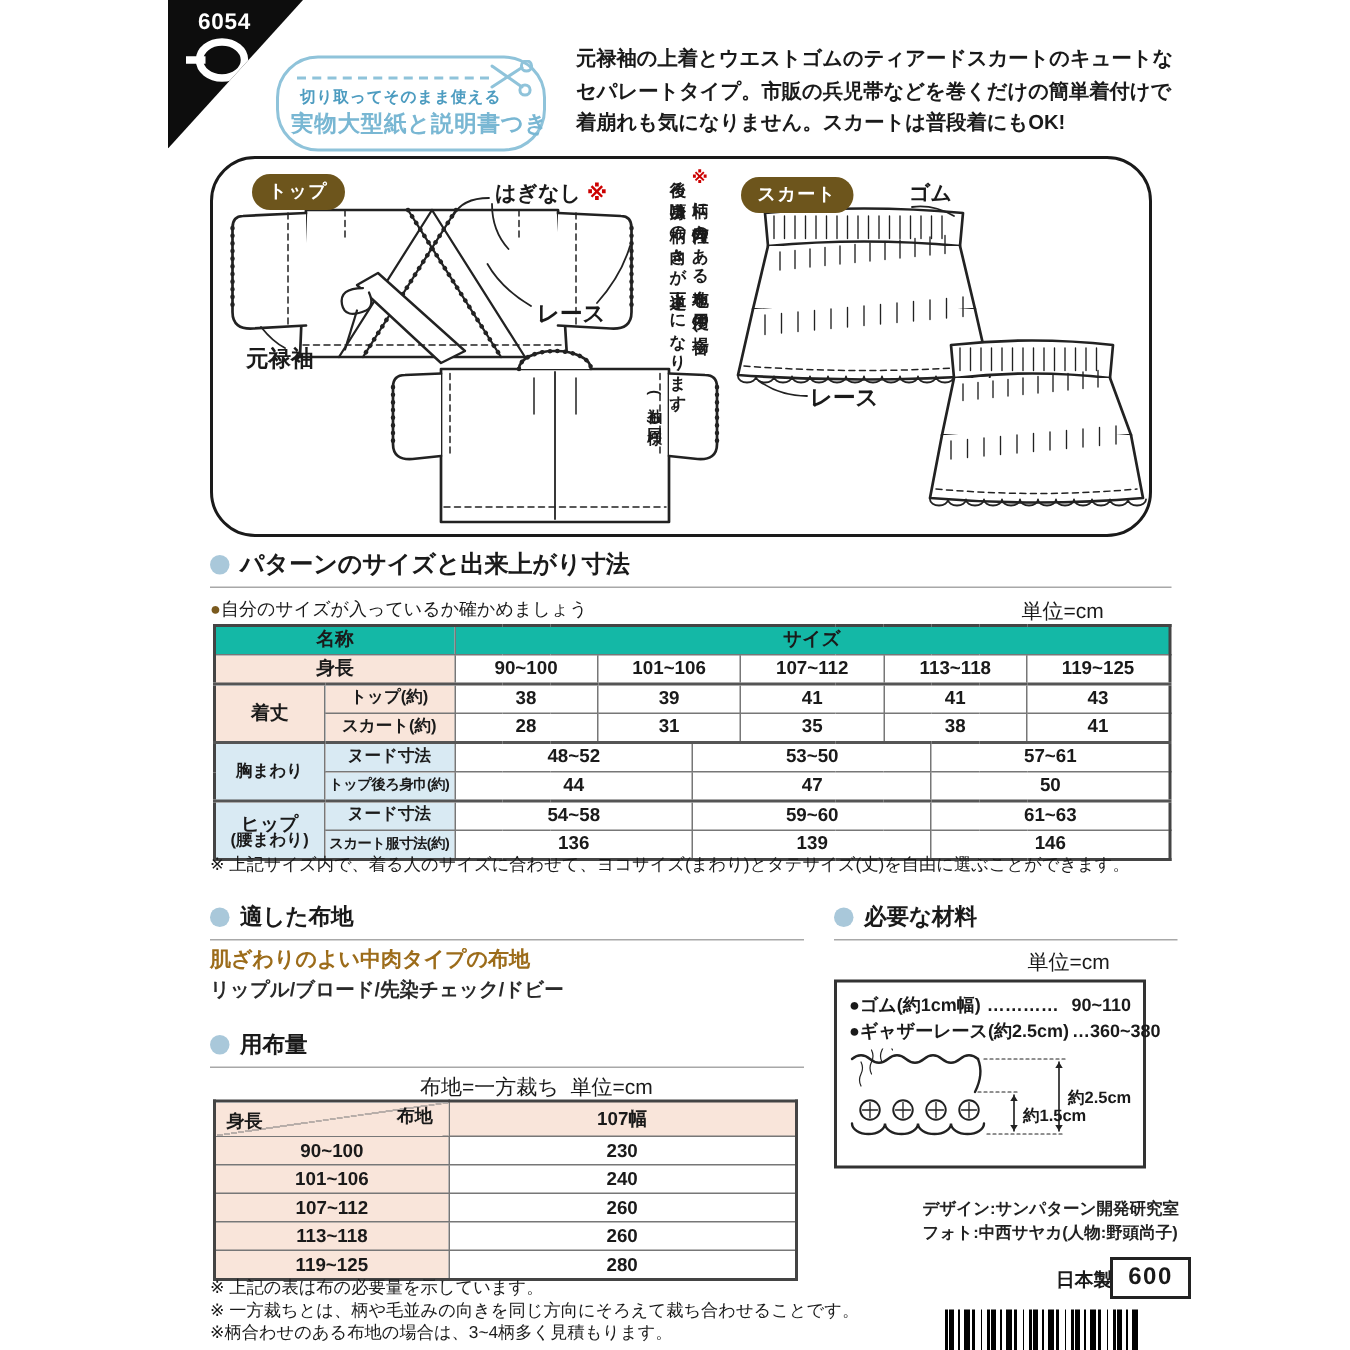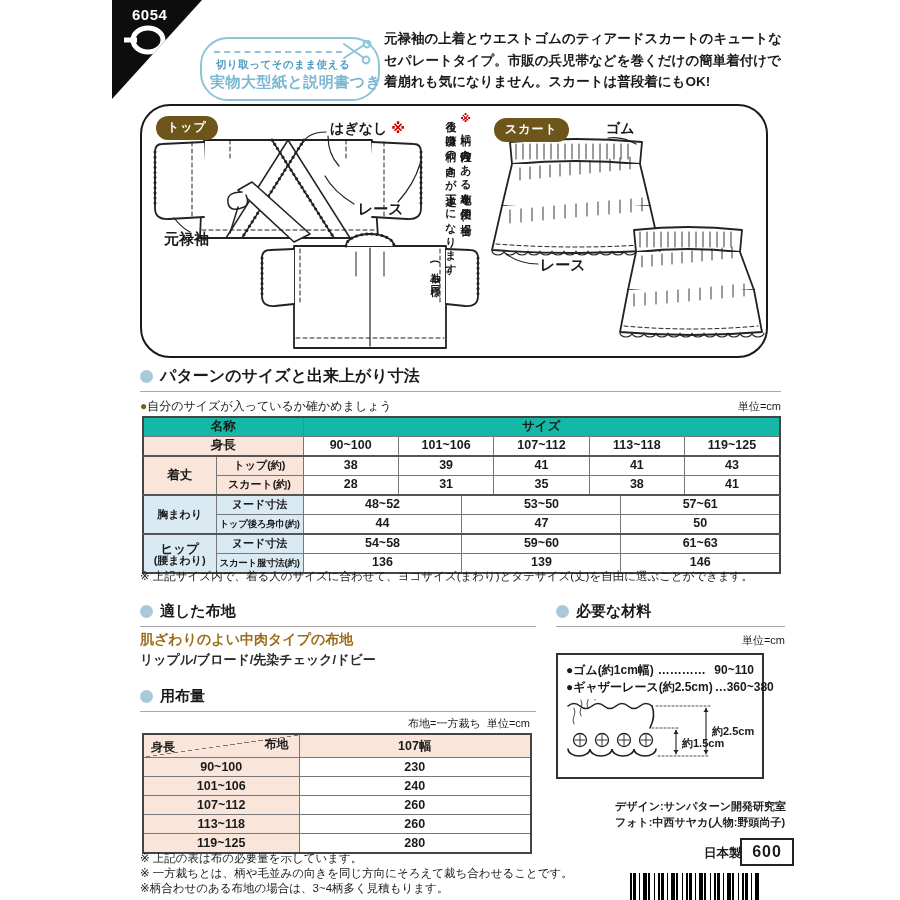--- a/index.html
+++ b/index.html
@@ -7,21 +7,21 @@
         font-family:"Liberation Sans","DejaVu Sans",sans-serif;color:#1a1a1a;}
   .abs{position:absolute;}
 
   
   #corner{left:112px;top:0;width:90px;height:99px;background:#0d0d0d;
           clip-path:polygon(0 0,100% 0,0 100%);}
   #corner .num{position:absolute;left:20px;top:6px;color:#fff;font-weight:bold;font-size:15px;letter-spacing:.5px;}
   #corner svg{position:absolute;left:12px;top:23px;}
 
   
-  #cutbox{left:200px;top:37px;width:176px;height:60px;border:2px solid #8fc3da;border-radius:28px;background:#fff;}
+  #cutbox{left:184px;top:37px;width:176px;height:60px;border:2px solid #8fc3da;border-radius:28px;background:#fff;}
   #cutbox .dash{position:absolute;left:12px;top:12px;width:128px;border-top:2px dashed #8fc3da;}
   #cutbox .l1{position:absolute;left:14px;top:19px;font-size:10.5px;font-weight:bold;color:#4d9cc0;letter-spacing:.5px;}
   #cutbox .l2{position:absolute;left:8px;top:34px;font-size:15px;font-weight:bold;color:#79b7d3;letter-spacing:.5px;white-space:nowrap;}
   #cutbox svg{position:absolute;right:6px;top:1px;}
 
   
   #intro{left:384px;top:28px;width:404px;font-size:13.5px;font-weight:bold;line-height:21.5px;}
 
   
   #panel{left:140px;top:104px;width:624px;height:250px;border:2.5px solid #1a1a1a;border-radius:30px;background:#fff;}
@@ -31,21 +31,21 @@
   .red{color:#cc0000;}
   #vnote{position:absolute;left:286px;top:6px;height:240px;writing-mode:vertical-rl;
          font-size:11px;font-weight:bold;letter-spacing:1px;line-height:15px;}
   #vnote .col{display:block;}
   #vnote .col3{padding-top:148px;font-size:10px;}
 
   
   .sec-head{position:absolute;display:flex;align-items:center;gap:7px;font-weight:bold;}
   .sec-dot{width:13px;height:13px;border-radius:50%;background:#a9c8da;flex:0 0 auto;}
   .rule{position:absolute;height:1px;background:#a8a8a8;}
-  .unit{position:absolute;font-size:11px;text-align:right;}
+  .unit{position:absolute;font-size:14px;text-align:left;}
   .bullet-brown{color:#7a5a1e;}
 
   
   #sizetable{left:142px;top:416px;}
   table.st{border-collapse:collapse;table-layout:fixed;width:637px;font-size:12.5px;font-weight:bold;
            text-align:center;border:2px solid #444;}
   table.st td{border:1px solid #777;padding:0;height:18px;line-height:1.05;background:#fff;
               overflow:hidden;white-space:nowrap;}
   table.st tr.gray td{background:#14b8a6;}
   table.st td.pink{background:#f9e5da;}
@@ -175,21 +175,21 @@
         <path d="M478,227 a6,4 0 0 0 12,0 a6,4 0 0 0 12,0 a6,4 0 0 0 12,0 a6,4 0 0 0 12,0 a6,4 0 0 0 12,0 a6,4 0 0 0 12,0 a6,4 0 0 0 12,0 a6,4 0 0 0 12,0 a6,4 0 0 0 12,0 a6,4 0 0 0 12,0 a6,4 0 0 0 12,0 a6,4 0 0 0 12,0" stroke-width="1.2"></path>
 
         <path d="M184,26 Q166,26 160,38 M186,30 Q186,48 197,60" stroke-width="1.2"></path>
         <path d="M212,98 Q192,86 183,70 M256,96 Q272,78 278,58" stroke-width="1.2"></path>
         <path d="M48,126 Q40,122 32,112" stroke-width="1.2"></path>
         <path d="M466,32 Q480,30 494,38" stroke-width="1.2"></path>
         <path d="M396,158 Q378,158 364,148" stroke-width="1.2"></path>
       </g>
     </svg>
 
-    <span class="badge" style="left:14px;top:10px;">トップ</span>
+    <span class="badge" style="left:26px;top:10px;">トップ</span>
     <span class="badge" style="left:352px;top:12px;">スカート</span>
 
     <span class="glabel" style="left:188px;top:14px;"><span>はぎなし</span> <span class="red">※</span></span>
     <span class="glabel" style="left:216px;top:94px;font-size:15px;">レース</span>
     <span class="glabel" style="left:22px;top:124px;font-size:15px;">元禄袖</span>
     <span class="glabel" style="left:464px;top:14px;">ゴム</span>
     <span class="glabel" style="left:398px;top:150px;font-size:15px;">レース</span>
 
     <div id="vnote">
       <span class="col"><span class="red">※</span><span>柄に方向性のある布地を使用の場合、</span></span>

